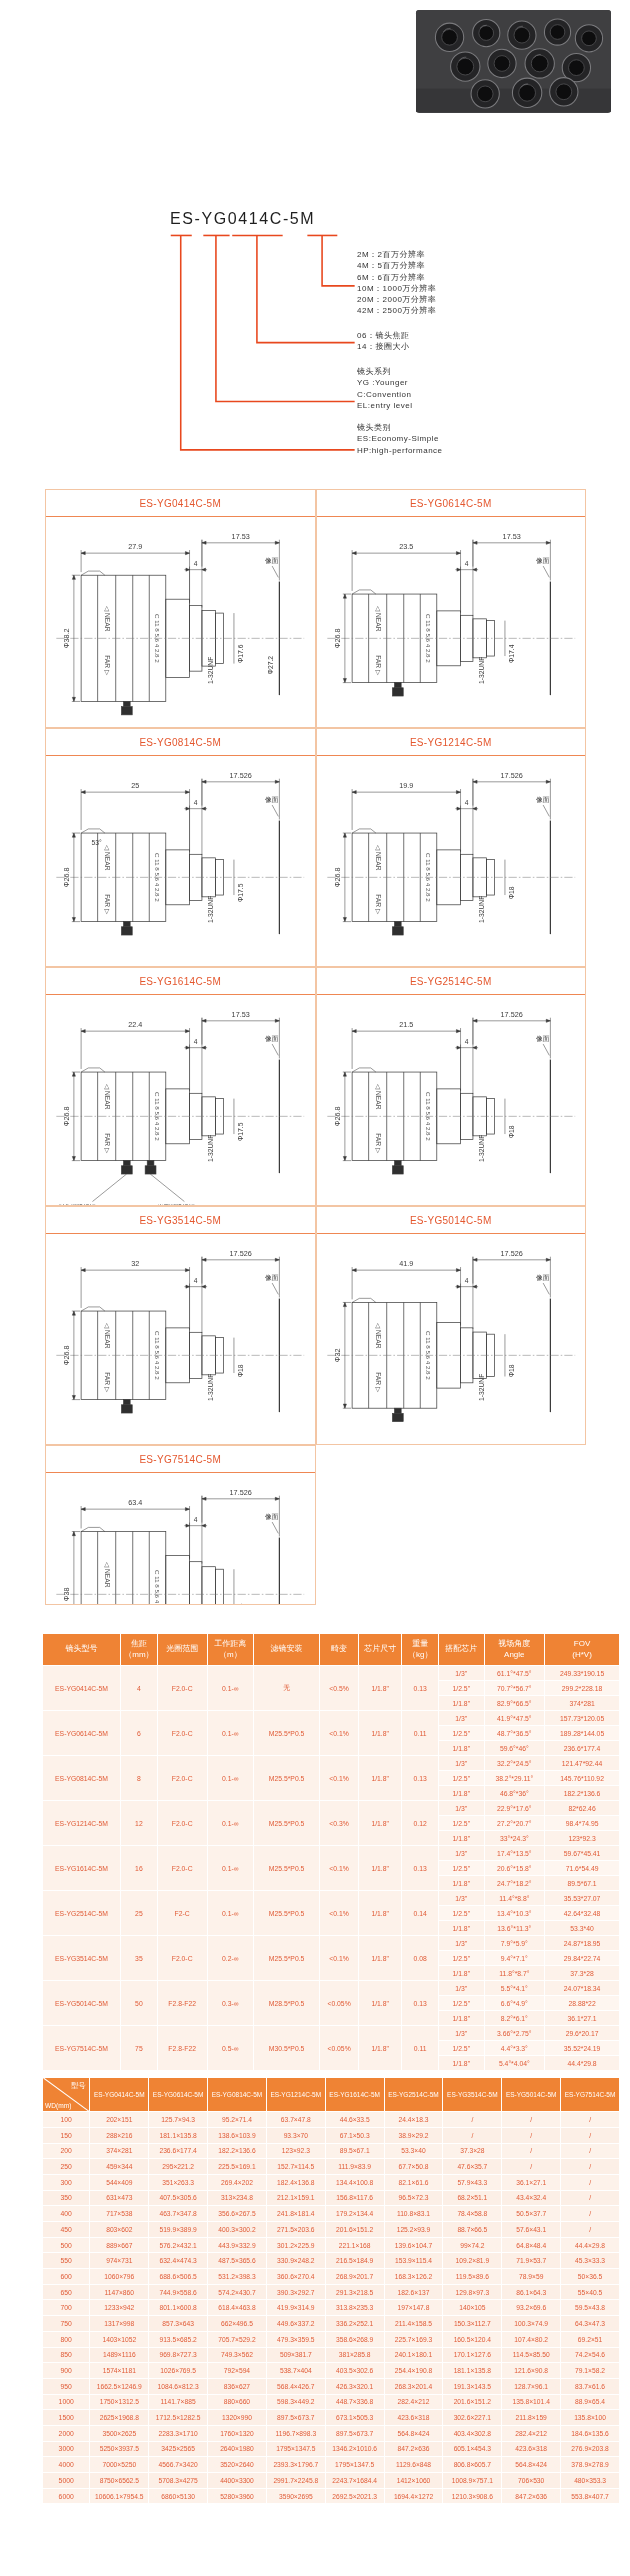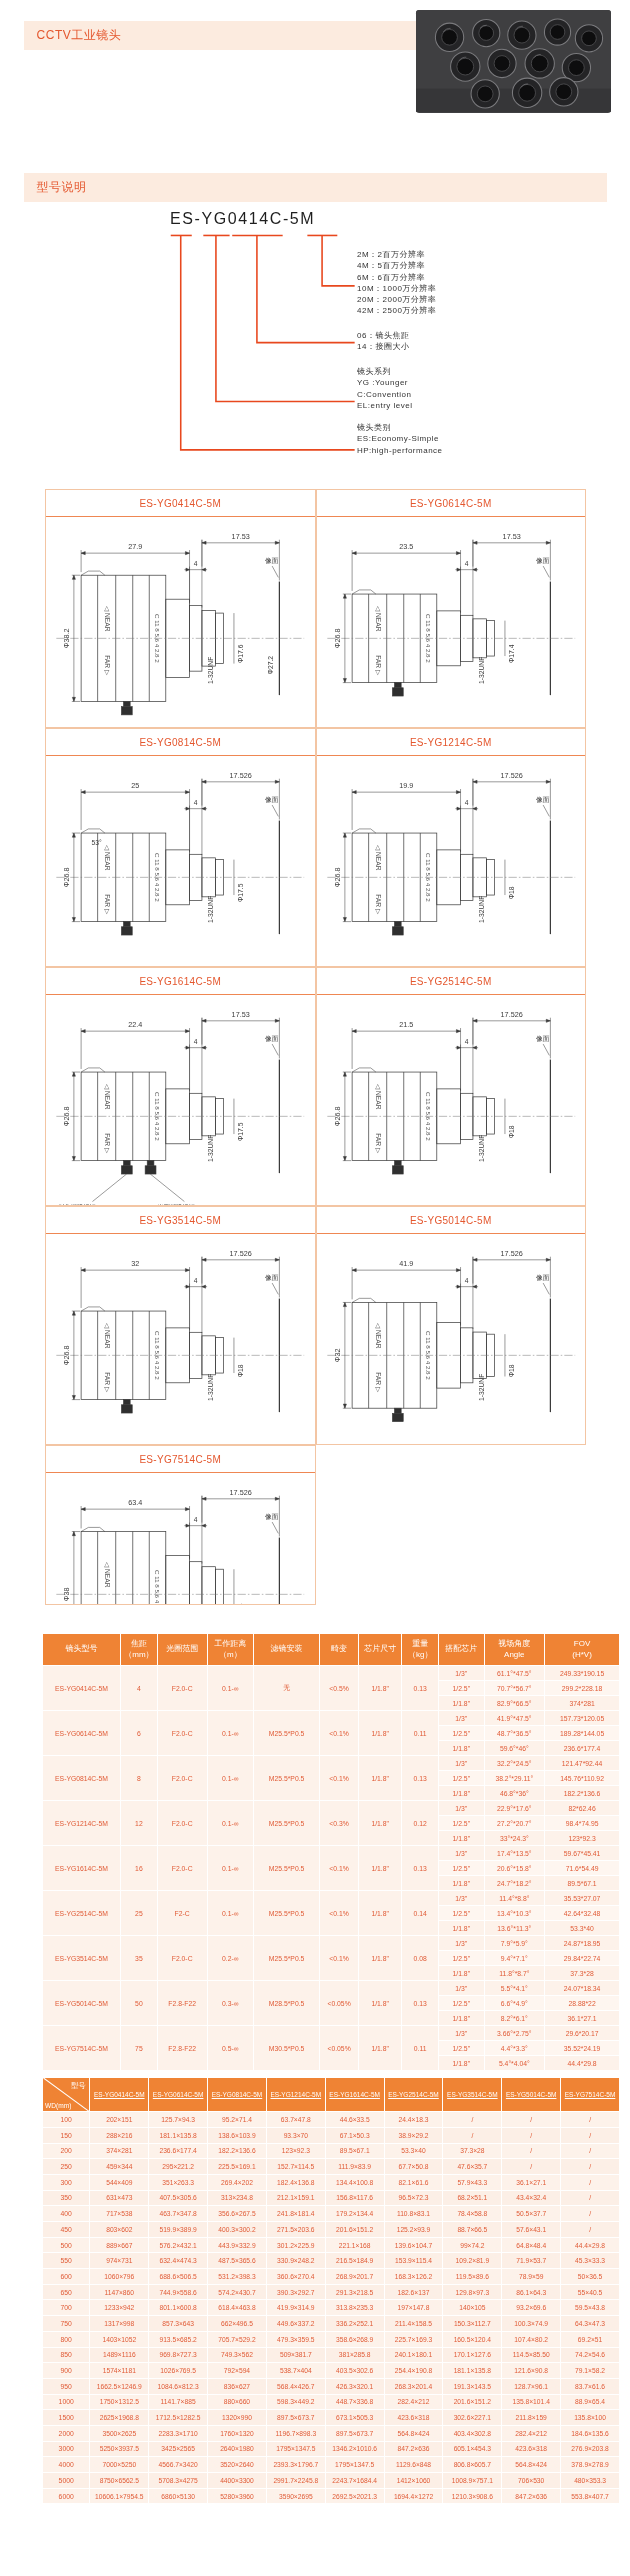--- a/index.html
+++ b/index.html
@@ -33,37 +33,34 @@
         table-layout:fixed;}
   .dtable th{background:#ef8334;color:#fff;font-weight:normal;text-align:center;vertical-align:middle;
         padding:2.6px 1.1px;}
   .dtable td{background:#fdf2ea;color:#e05a35;text-align:center;vertical-align:middle;font-size:6.8px;
         padding:0 1.1px;}
   .spec{top:1633px;}
   .spec th{font-size:8px;line-height:10.5px;height:26px;}
   .spec td{height:14px;}
   .spec tr.alt td.sub{background:#fef6f0;}
   .wd{top:2077px;}
-  .wd th{font-size:6.5px;height:29px;padding:2.1px 0.5px;text-decoration:underline;}
+  .wd th{font-size:6.5px;height:29px;padding:2.1px 0.5px;}
   .wd td{height:14.7px;font-size:6.7px;}
   .wd tbody tr:nth-child(even) td{background:#fcefe6;}
   .wd td.wdlab{font-size:6.8px;}
   .corner{position:relative;padding:0;}
   .corner svg{position:absolute;left:0;top:0;width:100%;height:100%;}
   .corner .c-top{position:absolute;right:3.7px;top:3.2px;font-size:7.4px;}
   .corner .c-bot{position:absolute;left:2.1px;bottom:2.6px;font-size:6.6px;}
 </style>
 </head>
 <body>
 
 <div class="page">
 
-  <div class="section-bar" style="top:21px;">
-    <span class="bar-title">CCTV工业镜头</span>
-  </div>
 
 
   <div class="photo">
     <svg viewBox="0 0 372 196">
       <rect x="0" y="0" width="372" height="196" fill="#3f3f41"></rect>
       <rect x="0" y="150" width="372" height="46" fill="#363638"></rect>
       <g stroke="#7a7a7d" stroke-width="2" fill="#242426">
         <circle cx="64" cy="52" r="27"></circle>
           <circle cx="134" cy="44" r="26"></circle>
           <circle cx="202" cy="48" r="27"></circle>
@@ -95,23 +92,20 @@
         <path d="M52 42 a16 16 0 0 1 14 -7"></path>
           <path d="M122 35 a15 15 0 0 1 13 -6"></path>
         <path d="M190 38 a16 16 0 0 1 14 -7"></path>
           <path d="M82 97 a16 16 0 0 1 14 -7"></path>
         <path d="M224 92 a16 16 0 0 1 14 -7"></path>
           <path d="M200 148 a16 16 0 0 1 14 -7"></path>
       </g>
     </svg>
   </div>
 
-  <div class="section-bar" style="top:173px;">
-    <span class="bar-title">型号说明</span>
-  </div>
 
   <div class="diagram" id="diagram">
     <span class="model-title">ES-YG0414C-5M</span>
     <svg width="557" height="263" viewBox="0 0 1060 500">
       <g stroke="#e8481e" stroke-width="3" fill="none">
         <path d="M245 52 H285"></path>
           <path d="M307 52 H357"></path>
           <path d="M362 52 H458"></path>
           <path d="M505 52 H562"></path>
         <path d="M533 52 V148 H595"></path>

